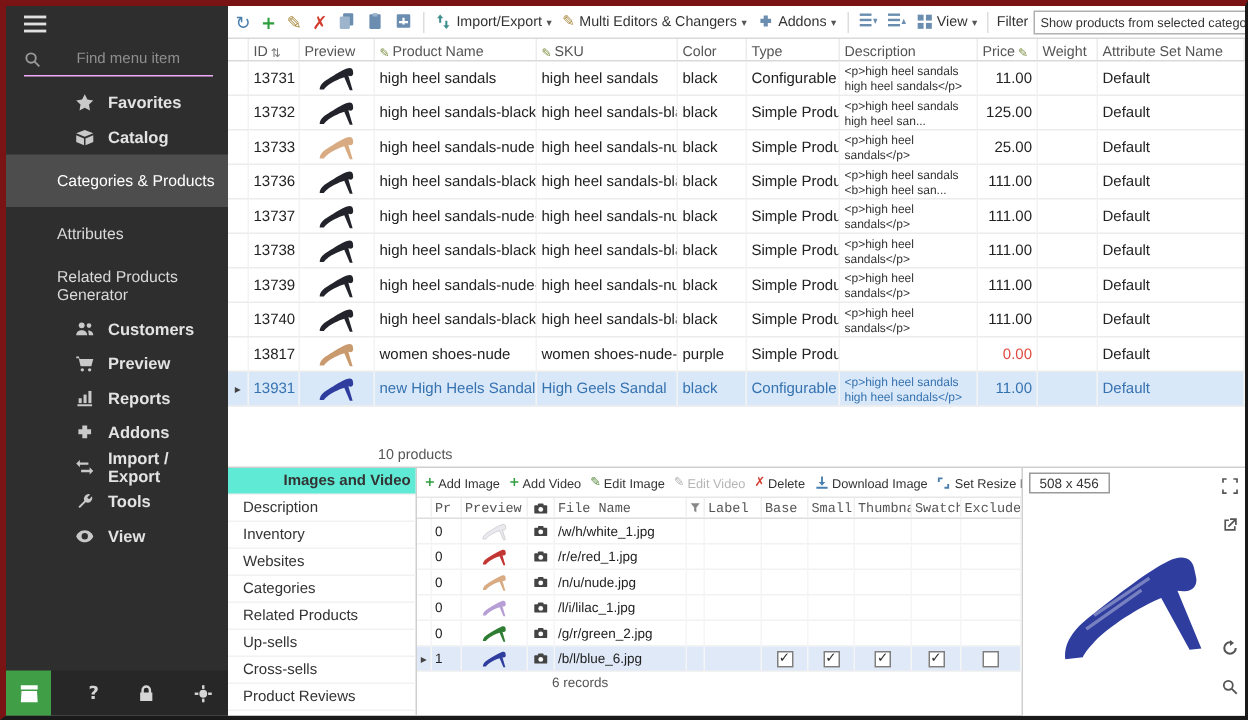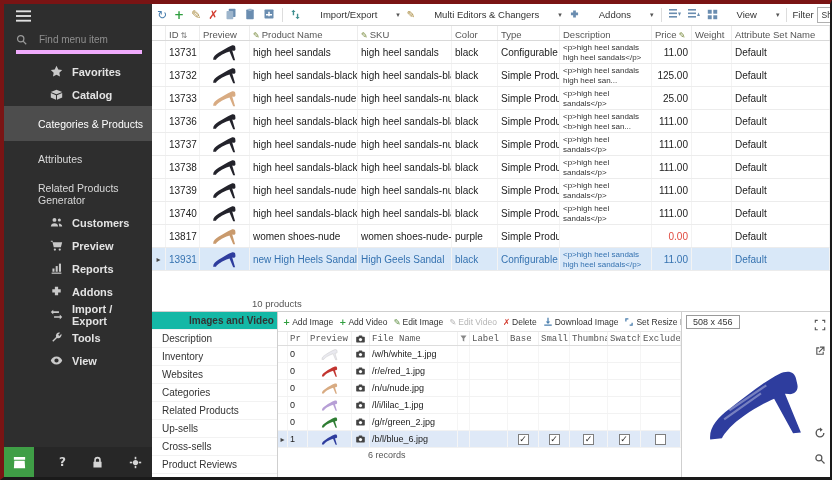--- a/index.html
+++ b/index.html
@@ -9,22 +9,22 @@
 
   .window { width:832px; height:480px; display:flex;
     border-top:4px solid #7a1414; border-left:4px solid #7a1414;
     border-right:2px solid #1a1a1a; border-bottom:3px solid #1a1a1a; background:#fff; }
 
   
   .sidebar { width:148px; flex-shrink:0; background:#2e2e2e; color:#e3e3e3;
     display:flex; flex-direction:column; }
   .sb-burger { height:24px; display:flex; align-items:center; padding-left:12px; }
   .sb-burger svg { width:15px; height:12px; fill:#e0e0e0; }
-  .sb-search { display:flex; align-items:center; gap:10px; margin:2px 10px 6px 12px;
-    border-bottom:4px solid #f0abfc; padding:3px 0 4px; }
+  .sb-search { display:flex; align-items:center; gap:22px; margin:2px 10px 6px 12px;
+    border-bottom:1px solid #f0abfc; padding:3px 0 4px; }
   .sb-search svg { width:11px; height:11px; flex-shrink:0; }
   .sb-search input { background:transparent; border:none; outline:none; color:#ddd;
     font-size:10px; width:100px; font-family:"Liberation Sans", sans-serif; }
   .sb-search input::placeholder { color:#8f8f8f; }
   .sb-item { height:23px; display:flex; align-items:center; gap:9px; padding:0 12px;
     font-size:11px; font-weight:bold; cursor:default;margin-left:34px; }
   .sb-item svg { width:13px; height:13px; fill:#c9c9c9; flex-shrink:0; }
   .sb-sub { height:35px; padding-left:34px; font-size:10.5px; font-weight:normal;
     display:flex; align-items:center; color:#d9d9d9; }
   .sb-sub.selected { background:#4d4d4d; color:#fff; }
@@ -38,21 +38,21 @@
   .sb-q { margin-left:auto; color:#d5d5d5; font-size:12px; font-weight:bold; }
 
   
   .main { flex:1; min-width:0; display:flex; flex-direction:column; background:#fff; }
 
   .toolbar { height:22px; flex-shrink:0; display:flex; align-items:center; gap:3px;
     padding:0 3px; border-bottom:1px solid #d9d9d9; font-size:9.5px; color:#333;
     white-space:nowrap; overflow:hidden; }
   .tico { font-size:12px; line-height:1; padding:0 2px; }
   .tico svg { width:12px; height:12px; }
-  .tbtn { display:flex; align-items:center; gap:19px; padding:1px 2px; }
+  .tbtn { display:flex; align-items:center; gap:3px; padding:1px 2px; }
   .tbtn svg { width:11px; height:11px; }
   .car { font-size:7px; color:#555; }
   .sep { width:1px; height:14px; background:#ddd; margin:0 2px; flex-shrink:0; }
   .filter-select { border:1px solid #b0b0b0; height:16px; display:flex; align-items:center;
     padding:0 4px; gap:4px; font-size:8.5px; color:#333; background:#fff; width:176px;
     justify-content:space-between; flex-shrink:0; }
 
   
   .gcols { display:grid;
     grid-template-columns:14px 34px 50px 108px 94px 46px 62px 92px 40px 40px 1fr; }
@@ -77,21 +77,21 @@
   .grid-filler { flex:1; }
   .grid-status { height:16px; flex-shrink:0; display:flex; align-items:center;
     padding-left:100px; font-size:9.5px; color:#555; }
 
   
   .bottom { height:166px; flex-shrink:0; border-top:1px solid #cfcfcf; display:flex; }
   .tabs { width:126px; flex-shrink:0; border-right:1px solid #cfcfcf; display:flex;
     flex-direction:column; font-size:10px; color:#333; }
   .tab { height:18px; display:flex; align-items:center; padding-left:10px;
     border-bottom:1px solid #f2f2f2; }
-  .tab.selected { background:#14b8a6; font-weight:bold;padding-left:37px; }
+  .tab.selected { background:#5eead4; font-weight:bold;padding-left:37px; }
 
   .images-panel { flex:1; min-width:0; display:flex; flex-direction:column;
     border-right:1px solid #cfcfcf; }
   .img-toolbar { height:20px; flex-shrink:0; display:flex; align-items:center; gap:6px;
     padding:0 5px; font-size:8.5px; color:#333; border-bottom:1px solid #e7e7e7;
     white-space:nowrap; overflow:hidden; }
   .ibtn { display:flex; align-items:center; gap:2px; }
   .ibtn svg { width:10px; height:10px; }
   .ibtn.disabled { color:#b5b5b5; }
   .icols { display:grid;

